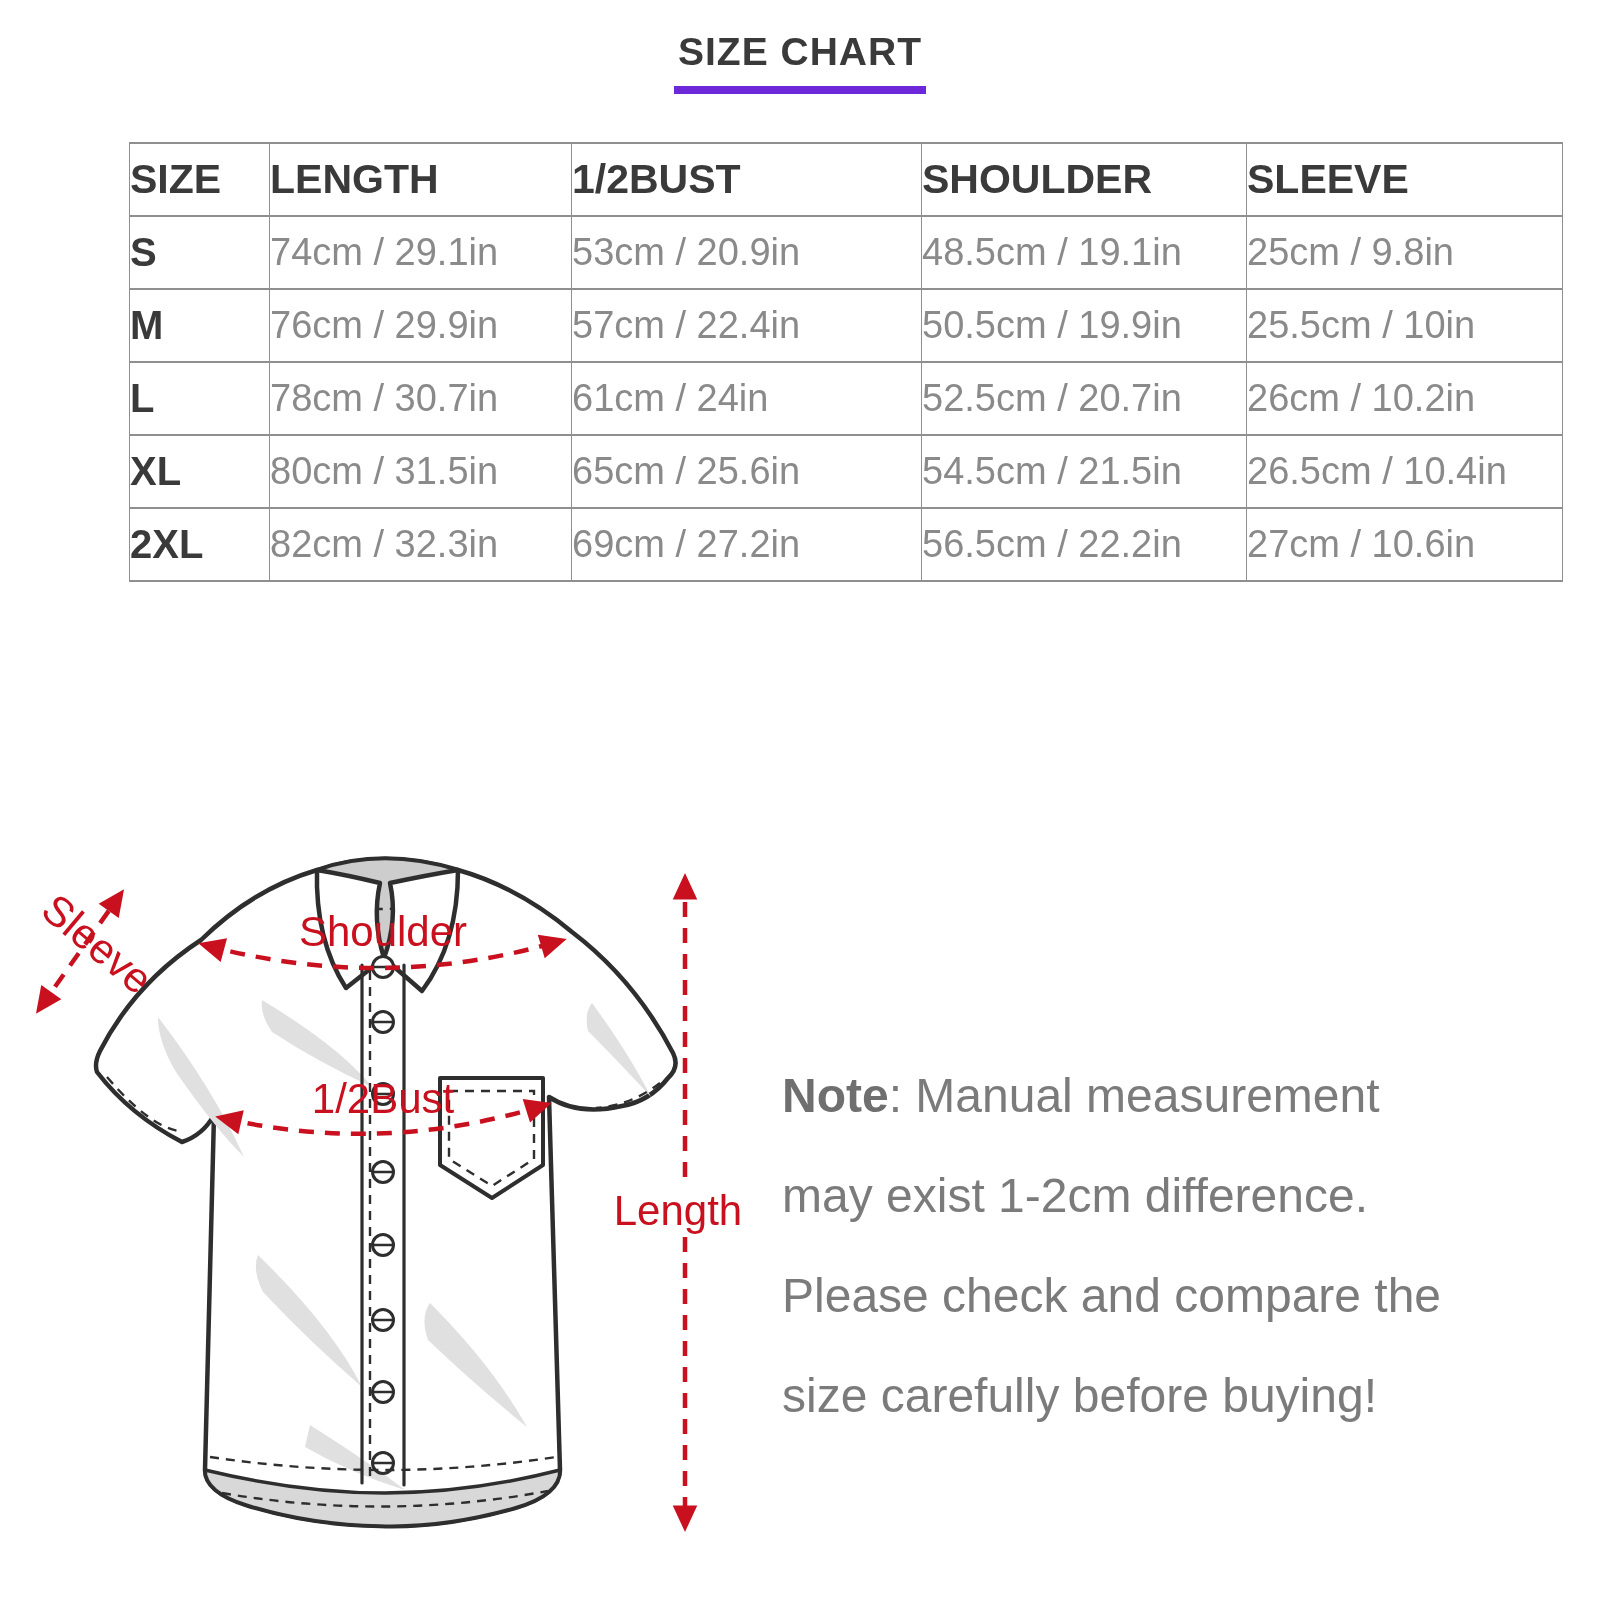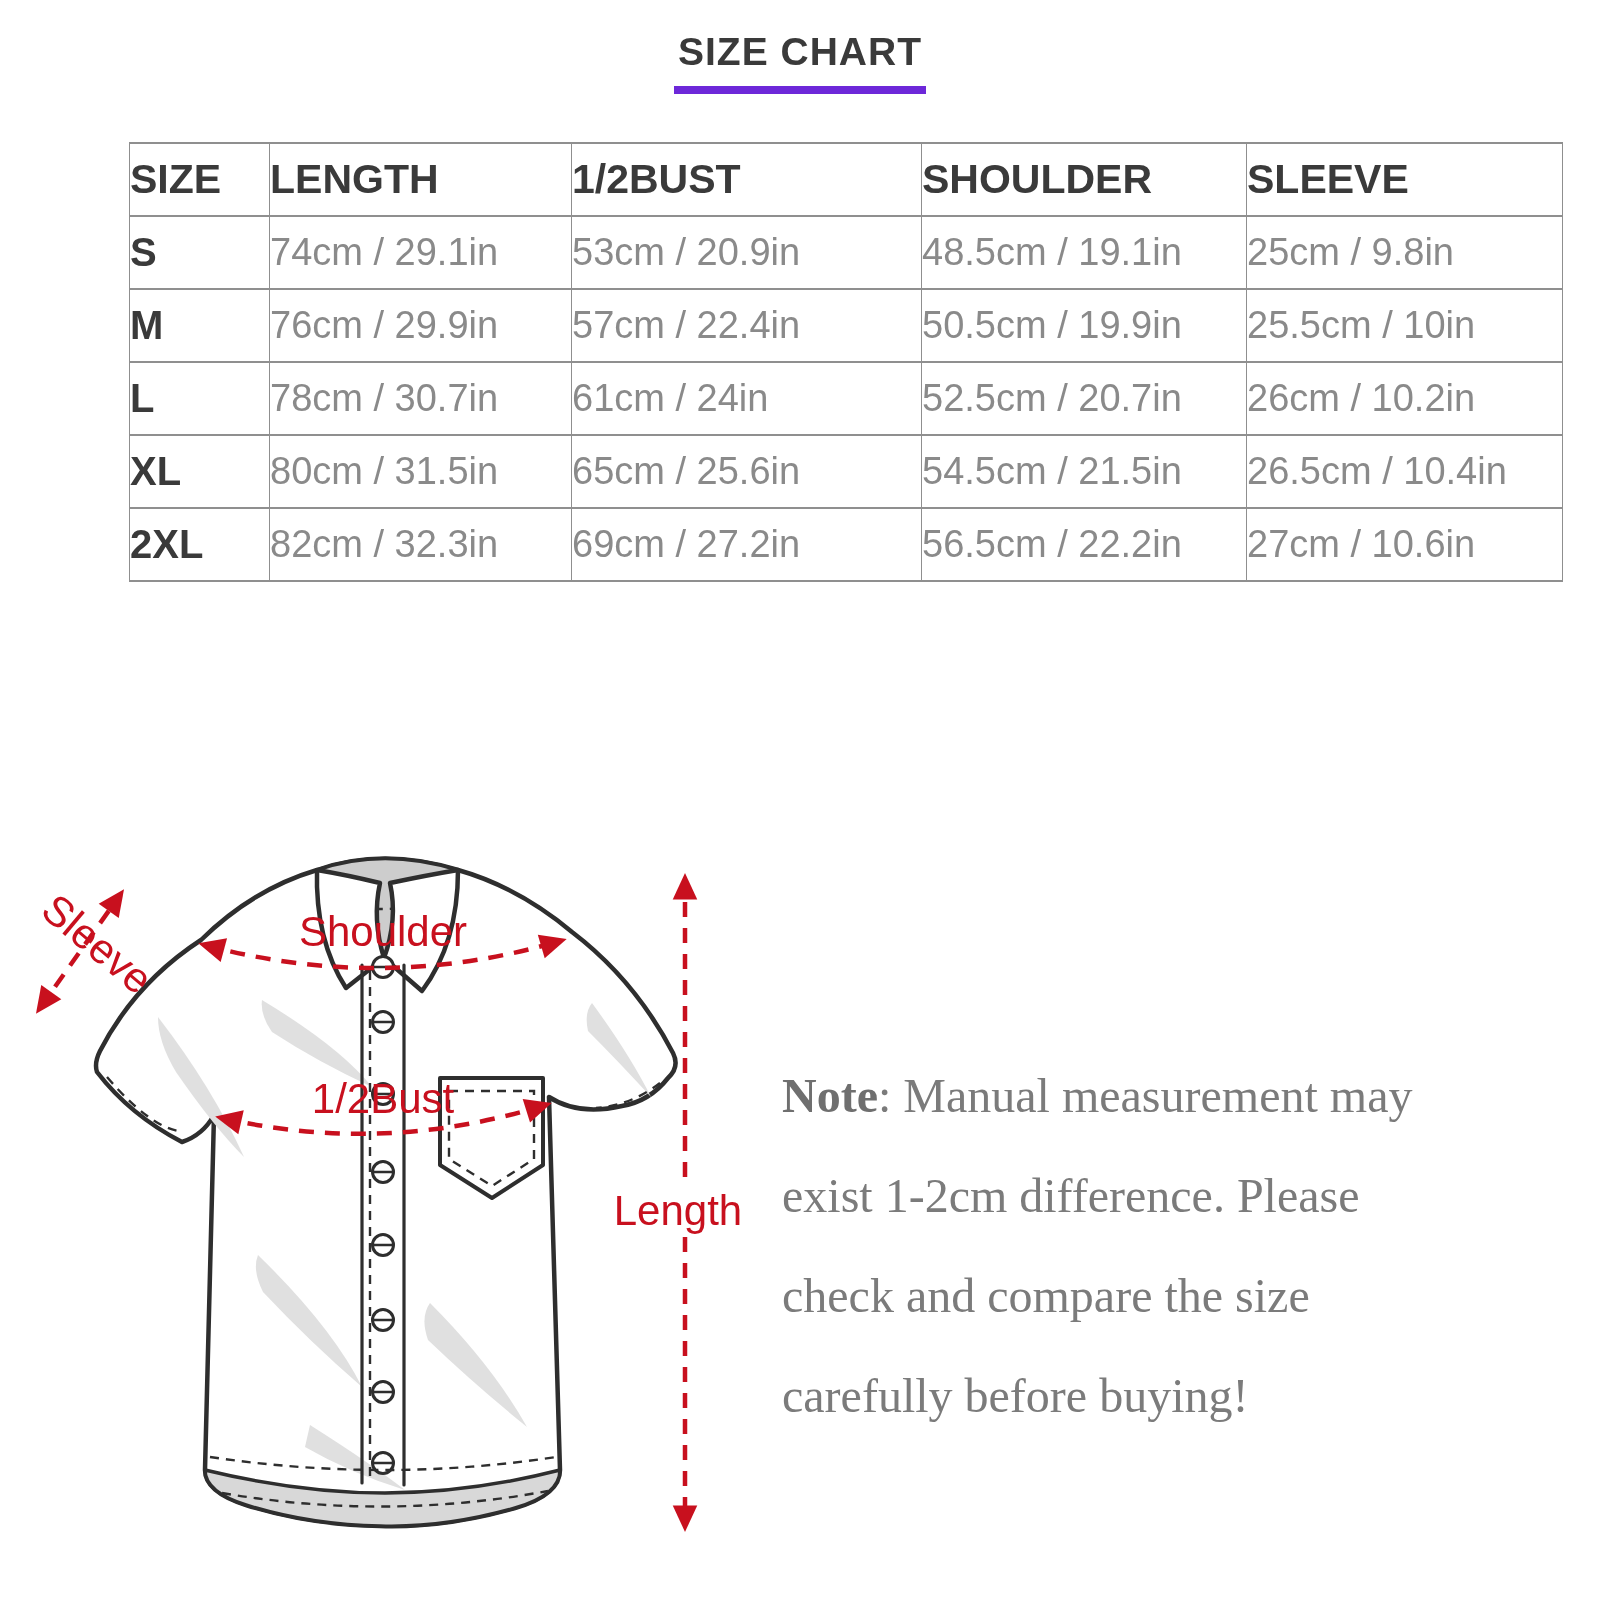--- a/index.html
+++ b/index.html
@@ -27,21 +27,21 @@
   .stitch{fill:none;stroke:var(--line,#2e2e2e);stroke-width:2.4;stroke-dasharray:9 7;}
   .grayfill{fill:#cdcdcd;}
   .hemfill{fill:#d8d8d8;}
   .wrinkle{fill:#e0e0e0;stroke:none;}
   .red-dash{stroke:var(--accent,#C8101E);stroke-width:4.5;fill:none;stroke-dasharray:15 11;}
   .accent-fill{fill:var(--accent,#C8101E);}
   .red-label{fill:var(--accent,#C8101E);font-size:42px;font-family:"Liberation Sans",sans-serif;}
 
   
   .note{position:absolute;left:782px;top:1046px;width:700px;margin:0;font-size:48px;
-        line-height:100px;color:#7b7b7b;font-family:Liberation Serif, serif;}
+        line-height:100px;color:#7b7b7b;}
   .note b{font-weight:bold;color:#6f6f6f;}
 </style>
 </head>
 <body>
 
 <div class="page">
 
   <div class="title-wrap">
     <h1 class="title">SIZE CHART</h1>
   </div>

